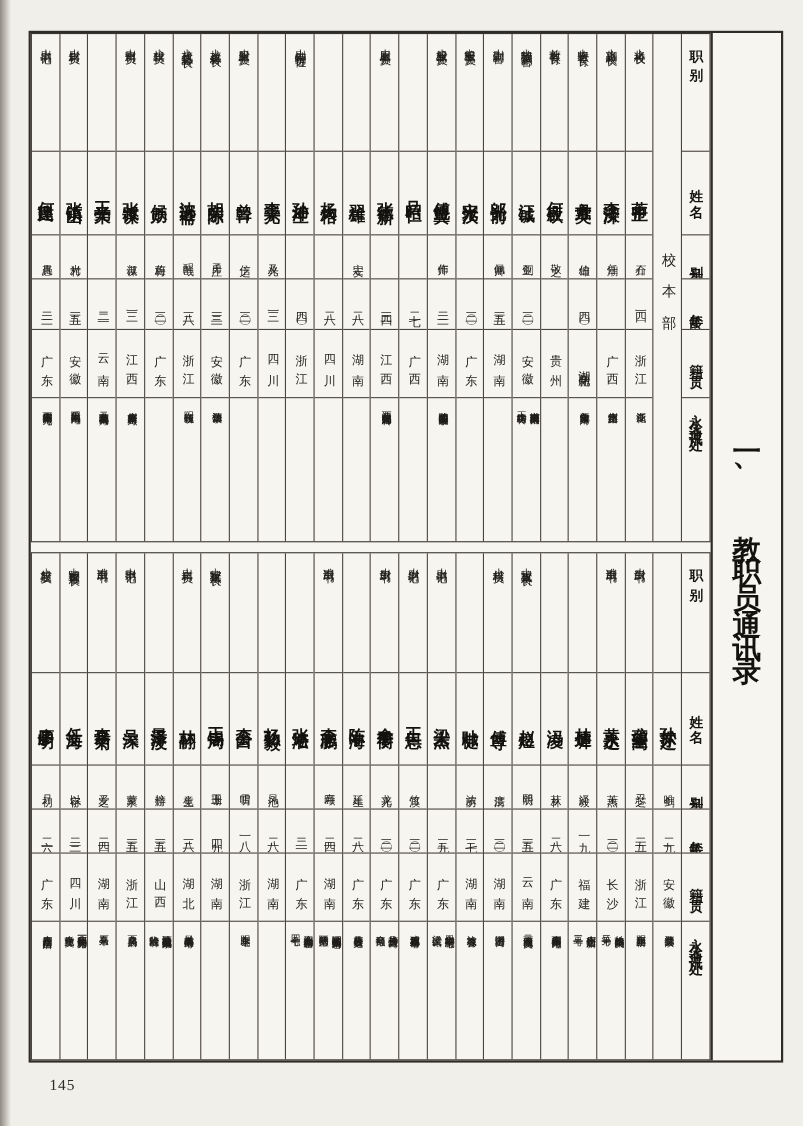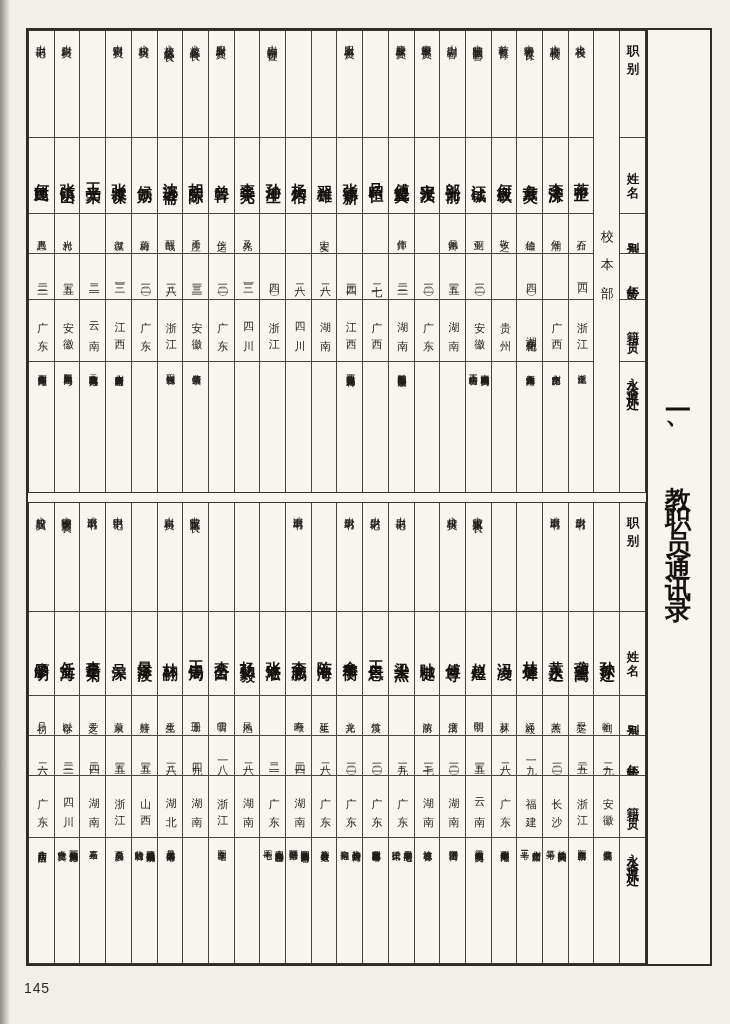--- a/index.html
+++ b/index.html
@@ -74,22 +74,22 @@
   
   .strip{
     width:64px;border-left:2px solid #2e2b28;box-sizing:border-box;
     display:flex;align-items:center;justify-content:center;
   }
   .strip .vtxt{
     font-family:"DejaVu Serif",serif;font-weight:bold;
     font-size:26px;letter-spacing:0.85em;color:#14120f;
   }
   .pageno{
-    position:absolute;left:24px;top:980px;
-    font-family:Liberation Sans, sans-serif;font-size:14px;color:#2c2a26;
+    position:absolute;left:45px;top:980px;
+    font-family:Liberation Serif, serif;font-size:14px;color:#2c2a26;
     letter-spacing:0.06em;
   }
 </style>
 </head>
 <body>
 
 <div class="sheet">
   <div class="tables">
     <div class="table tt" id="top-table">
         <div class="col">

